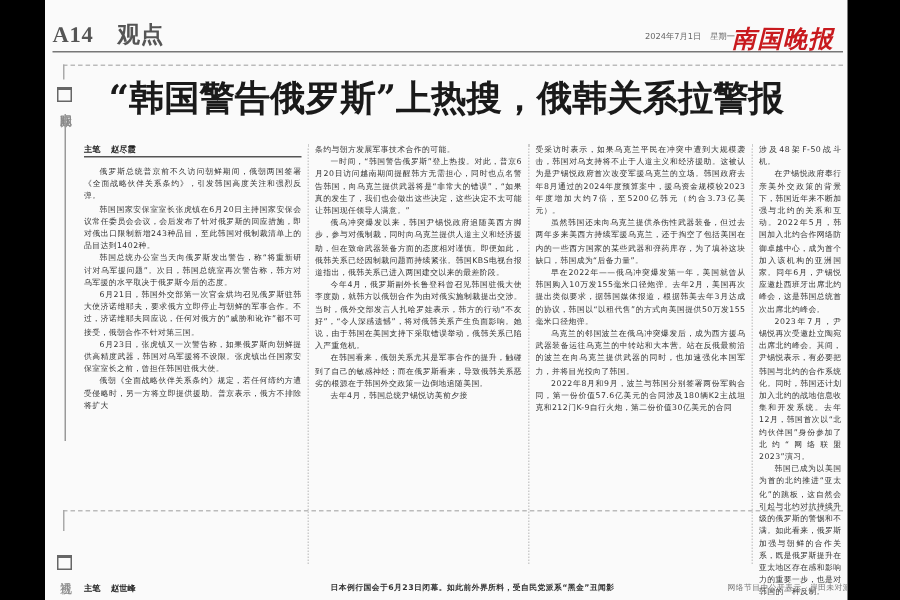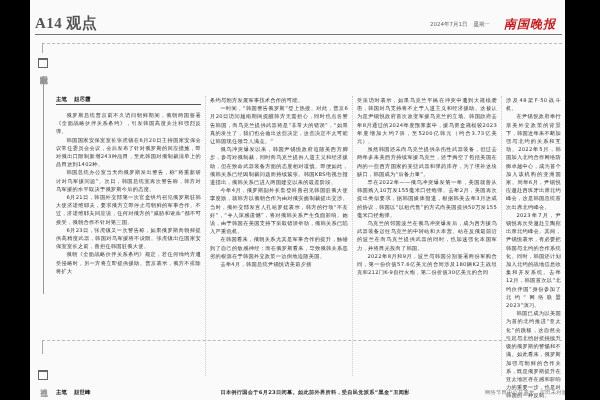--- a/index.html
+++ b/index.html
@@ -16,31 +16,31 @@
   }
   .masthead {
     position: absolute; left: 5px; top: 12px; width: 527px; height: 22px;
     border-bottom: 1px solid #777;
   }
   .page-no {
     position: absolute; left: 0; top: 2px;
     font-family: "Liberation Serif", serif; font-weight: bold;
     font-size: 15px; color: #555; letter-spacing: 0.5px;
   }
-  .page-no .sec { font-weight: bold; margin-left: 4px; }
+  .page-no .sec { font-weight: bold; margin-left: 16px; }
   .date {
     position: absolute; right: 72px; top: 9px;
     font-family: "DejaVu Sans", sans-serif;
     font-size: 5.5px; color: #666;
   }
   .weekday { margin-left: 6px; }
   .logo {
     position: absolute; right: 6px; top: 4px;
     font-family: "DejaVu Serif", serif; font-style: italic; font-weight: bold;
-    font-size: 12px; color: #c81a1e; letter-spacing: 1px;
+    font-size: 16px; color: #c81a1e; letter-spacing: 1px;
   }
   .sep-dash {
     position: absolute; left: 12px; width: 520px; height: 0;
     border-top: 1px dashed #bbb;
   }
   .frame-left {
     position: absolute; left: 12px; width: 1px; background: #aaa;
   }
   .column-tag {
     position: absolute; left: 7px; width: 12px;
@@ -95,20 +95,21 @@
 
   <div class="sep-dash" style="top:43px;"></div>
   <div class="frame-left" style="top:43px;height:10px;"></div>
 
   <div class="column-tag" style="top:58px;">
     <div class="box"></div>
     <div class="chars">国际观察</div>
     <div class="vline" style="height:218px;"></div>
   </div>
 
+  <h1 class="headline" style="top:51px;font-size:23.5px;line-height:28px;margin:0;">“韩国警告俄罗斯”上热搜，俄韩关系拉警报</h1>
 
   <div class="byline" style="left:26px;top:96px;width:145px;">
     <span>主笔</span><span>赵尽霞</span>
   </div>
 
   <div class="col" style="left:26px;top:111px;width:145px;height:270px;" id="a1c0">
       <p>俄罗斯总统普京前不久访问朝鲜期间，俄朝两国签署《全面战略伙伴关系条约》，引发韩国高度关注和强烈反弹。</p>
       <p>韩国国家安保室室长张虎镇在6月20日主持国家安保会议常任委员会会议，会后发布了针对俄罗斯的回应措施，即对俄出口限制新增243种品目，至此韩国对俄制裁清单上的品目达到1402种。</p>
       <p>韩国总统办公室当天向俄罗斯发出警告，称“将重新研讨对乌军援问题”。次日，韩国总统室再次警告称，韩方对乌军援的水平取决于俄罗斯今后的态度。</p>
       <p>6月21日，韩国外交部第一次官金烘均召见俄罗斯驻韩大使济诺维耶夫，要求俄方立即停止与朝鲜的军事合作。不过，济诺维耶夫回应说，任何对俄方的“威胁和讹诈”都不可接受，俄朝合作不针对第三国。</p>

